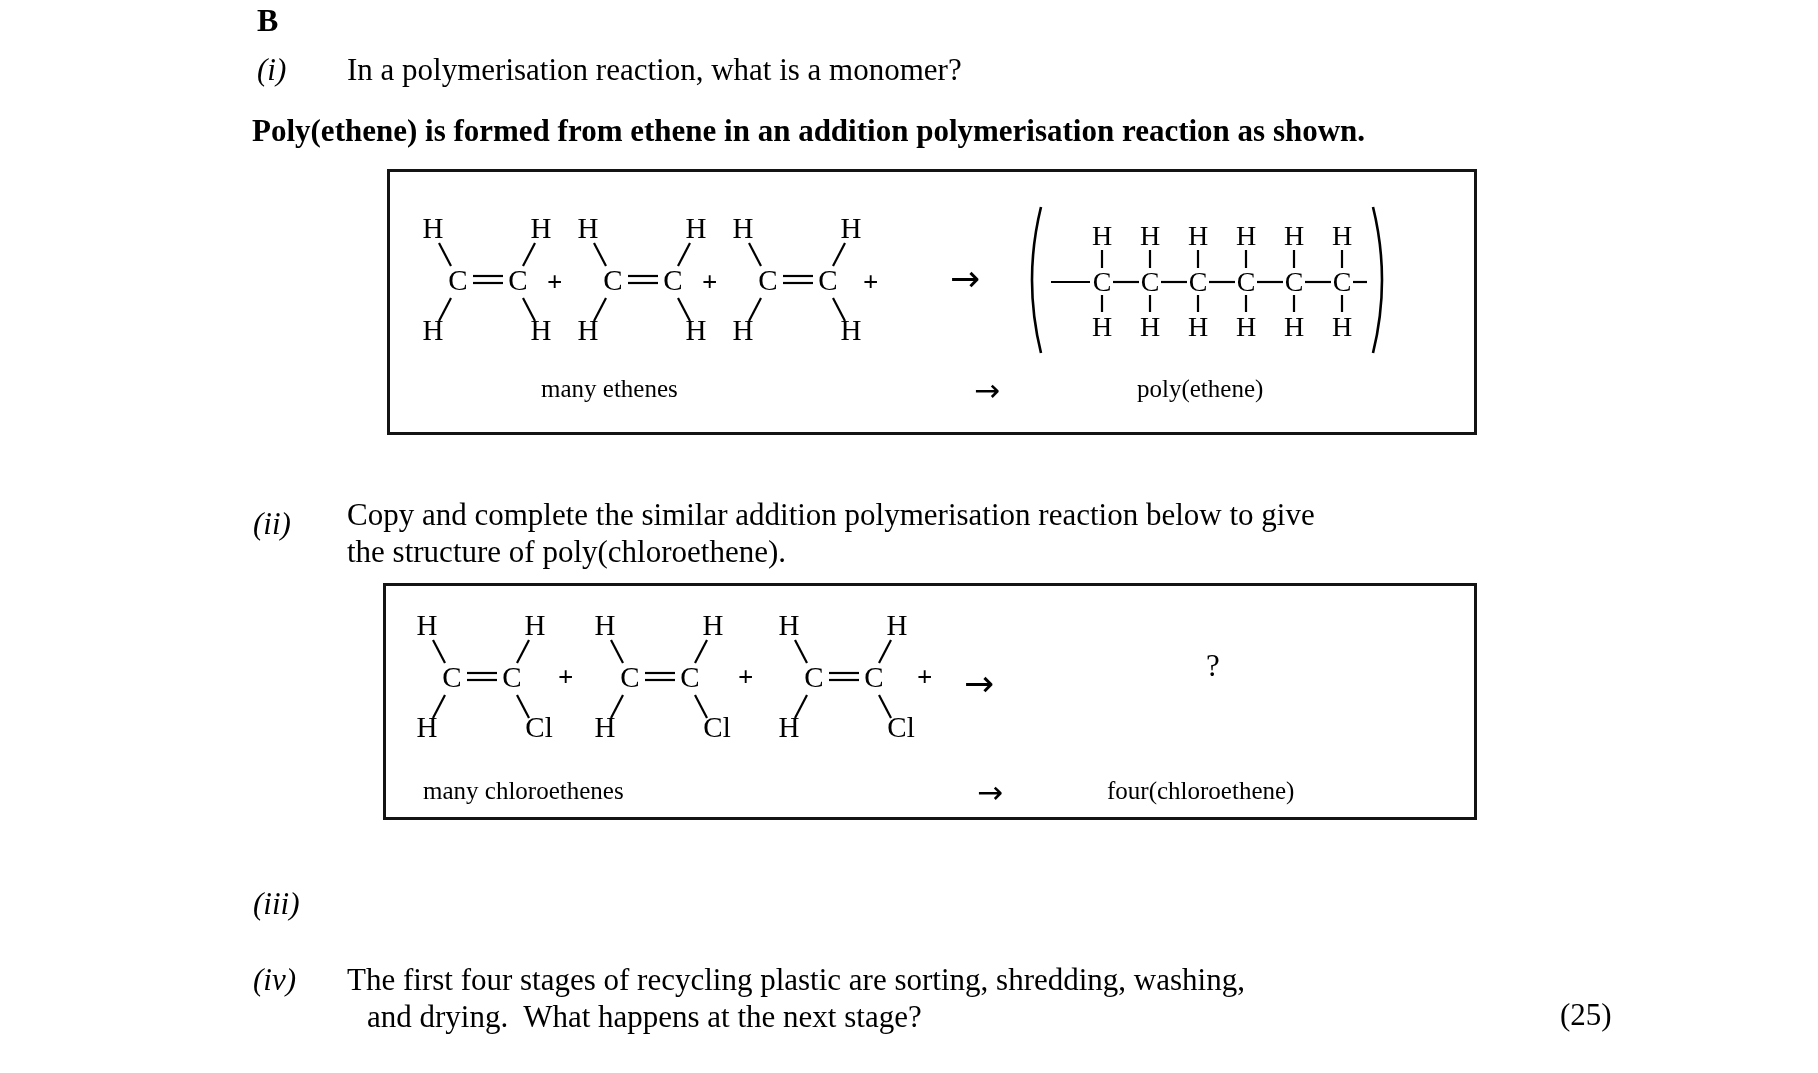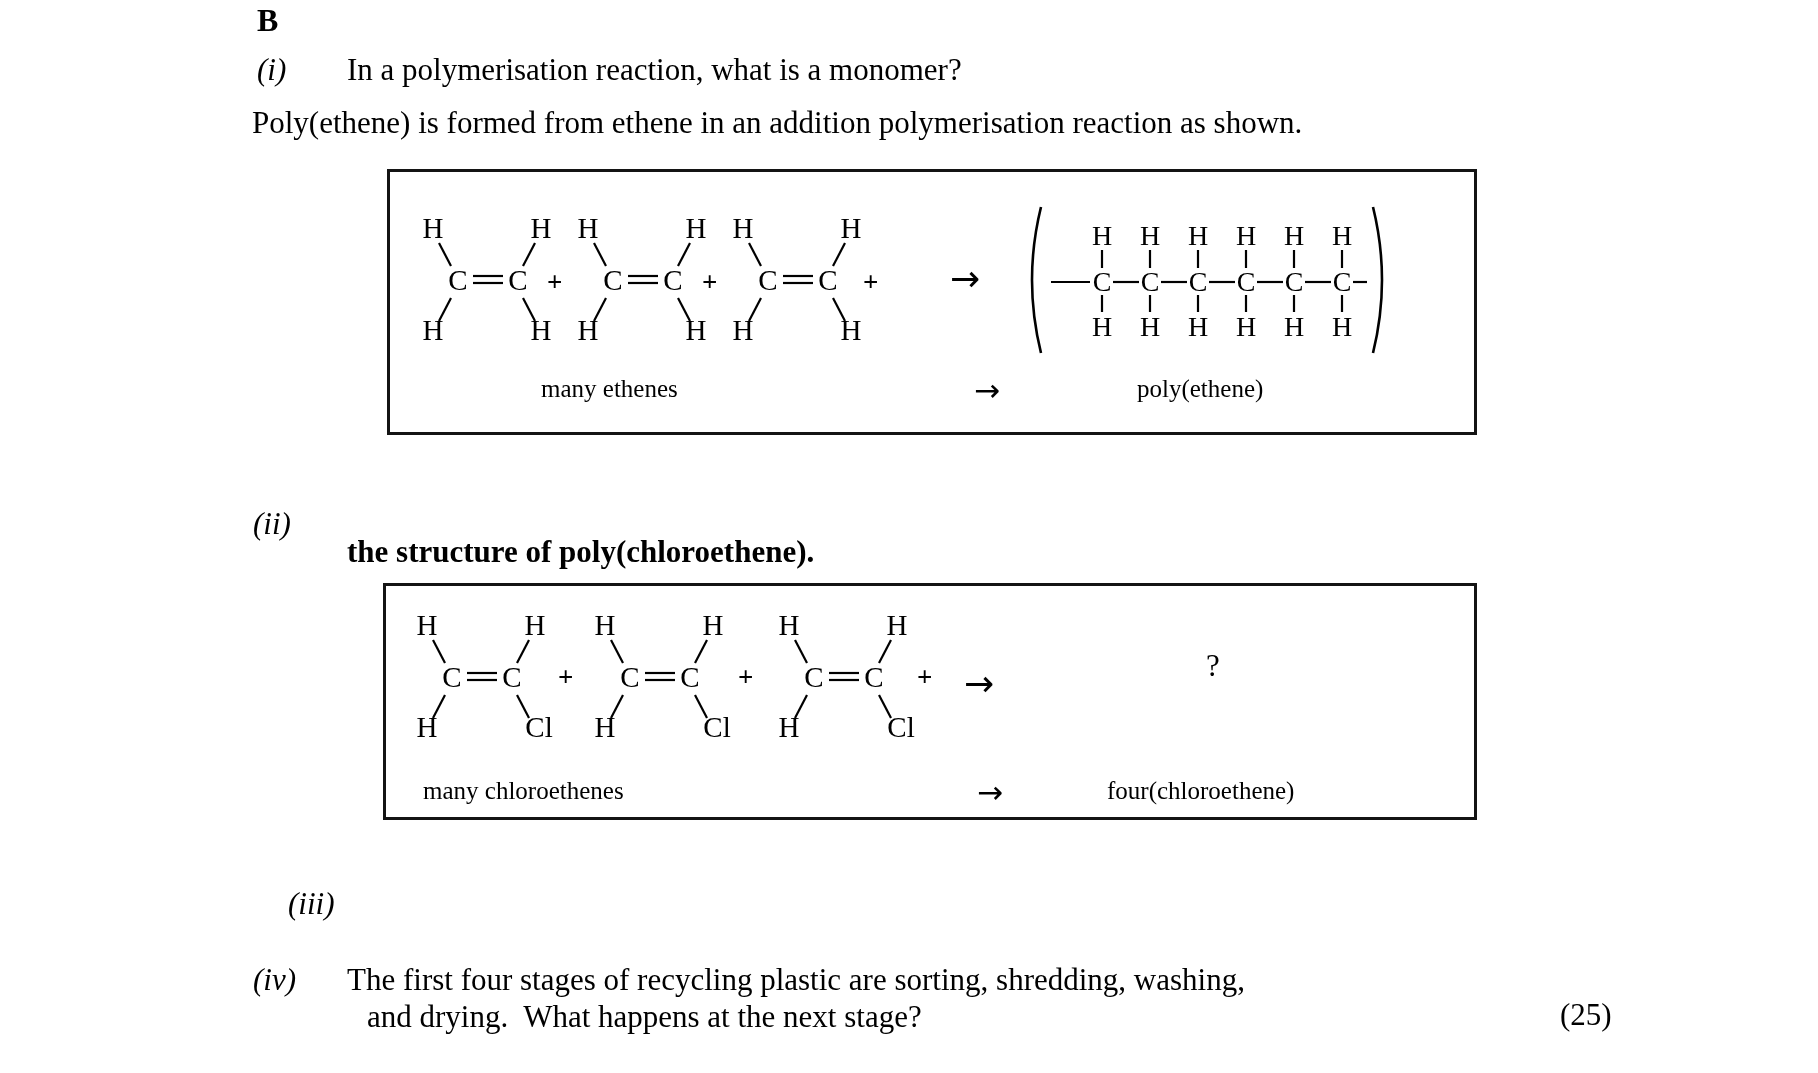--- a/index.html
+++ b/index.html
@@ -24,21 +24,21 @@
 </head>
 <body>
 
 <div class="page">
 
   <div class="txt bold" style="left:257px;top:2px;font-size:32px;">B</div>
 
   <div class="txt marker" style="left:257px;top:52px;">(i)</div>
   <div class="txt" style="left:347px;top:52px;">In a polymerisation reaction, what is a monomer?</div>
 
-  <div class="txt" style="left:252px;top:105px;">Poly(ethene) is formed from ethene in an addition polymerisation reaction as shown.</div>
+  <div class="txt" style="left:252px;top:113px;font-weight:bold;">Poly(ethene) is formed from ethene in an addition polymerisation reaction as shown.</div>
 
   <div class="box" style="left:387px;top:169px;width:1090px;height:266px;">
 
     <svg class="mol" style="left:21px;top:42px;" width="160" height="130" viewBox="0 0 160 130">
       <text x="22" y="24">H</text>
       <text x="130" y="24">H</text>
       <line x1="28" y1="29" x2="40" y2="52"></line>
       <line x1="124" y1="29" x2="112" y2="52"></line>
       <text x="47" y="76">C</text>
       <text x="107" y="76">C</text>
@@ -126,21 +126,22 @@
       <text x="277" y="137">H</text>
       <text x="325" y="137">H</text>
     </svg>
 
     <div class="chem-label" style="left:151px;top:203px;">many ethenes</div>
     <div class="arrow small" style="left:584px;top:201px;">→</div>
     <div class="chem-label" style="left:747px;top:203px;">poly(ethene)</div>
   </div>
 
   <div class="txt marker" style="left:253px;top:506px;">(ii)</div>
-  <div class="txt" style="left:347px;top:534px;font-weight:bold;">the structure of poly(chloroethene).</div>
+  <div class="txt" style="left:347px;top:497px;">Copy and complete the similar addition polymerisation reaction below to give</div>
+  <div class="txt" style="left:347px;top:534px;">the structure of poly(chloroethene).</div>
 
   <div class="box" style="left:383px;top:583px;width:1094px;height:237px;">
 
     <svg class="mol" style="left:19px;top:25px;" width="160" height="130" viewBox="0 0 160 130">
       <text x="22" y="24">H</text>
       <text x="130" y="24">H</text>
       <line x1="28" y1="29" x2="40" y2="52"></line>
       <line x1="124" y1="29" x2="112" y2="52"></line>
       <text x="47" y="76">C</text>
       <text x="107" y="76">C</text>
@@ -186,21 +187,21 @@
     <div class="plus" style="left:531px;top:76px;">+</div>
 
     <div class="arrow" style="left:578px;top:77px;">→</div>
     <div class="qmark" style="left:820px;top:62px;">?</div>
 
     <div class="chem-label" style="left:37px;top:191px;">many chloroethenes</div>
     <div class="arrow small" style="left:591px;top:189px;">→</div>
     <div class="chem-label" style="left:721px;top:191px;">four(chloroethene)</div>
   </div>
 
-  <div class="txt marker" style="left:253px;top:886px;margin-left:35px;">(iii)</div>
+  <div class="txt marker" style="left:253px;top:886px;">(iii)</div>
 
   <div class="txt marker" style="left:253px;top:962px;">(iv)</div>
   <div class="txt" style="left:347px;top:962px;">The first four stages of recycling plastic are sorting, shredding, washing,</div>
   <div class="txt" style="left:347px;top:999px;margin-left:20px;">and drying.  What happens at the next stage?</div>
 
   <div class="txt" style="left:1560px;top:997px;">(25)</div>
 
 </div>
 
 </body></html>

